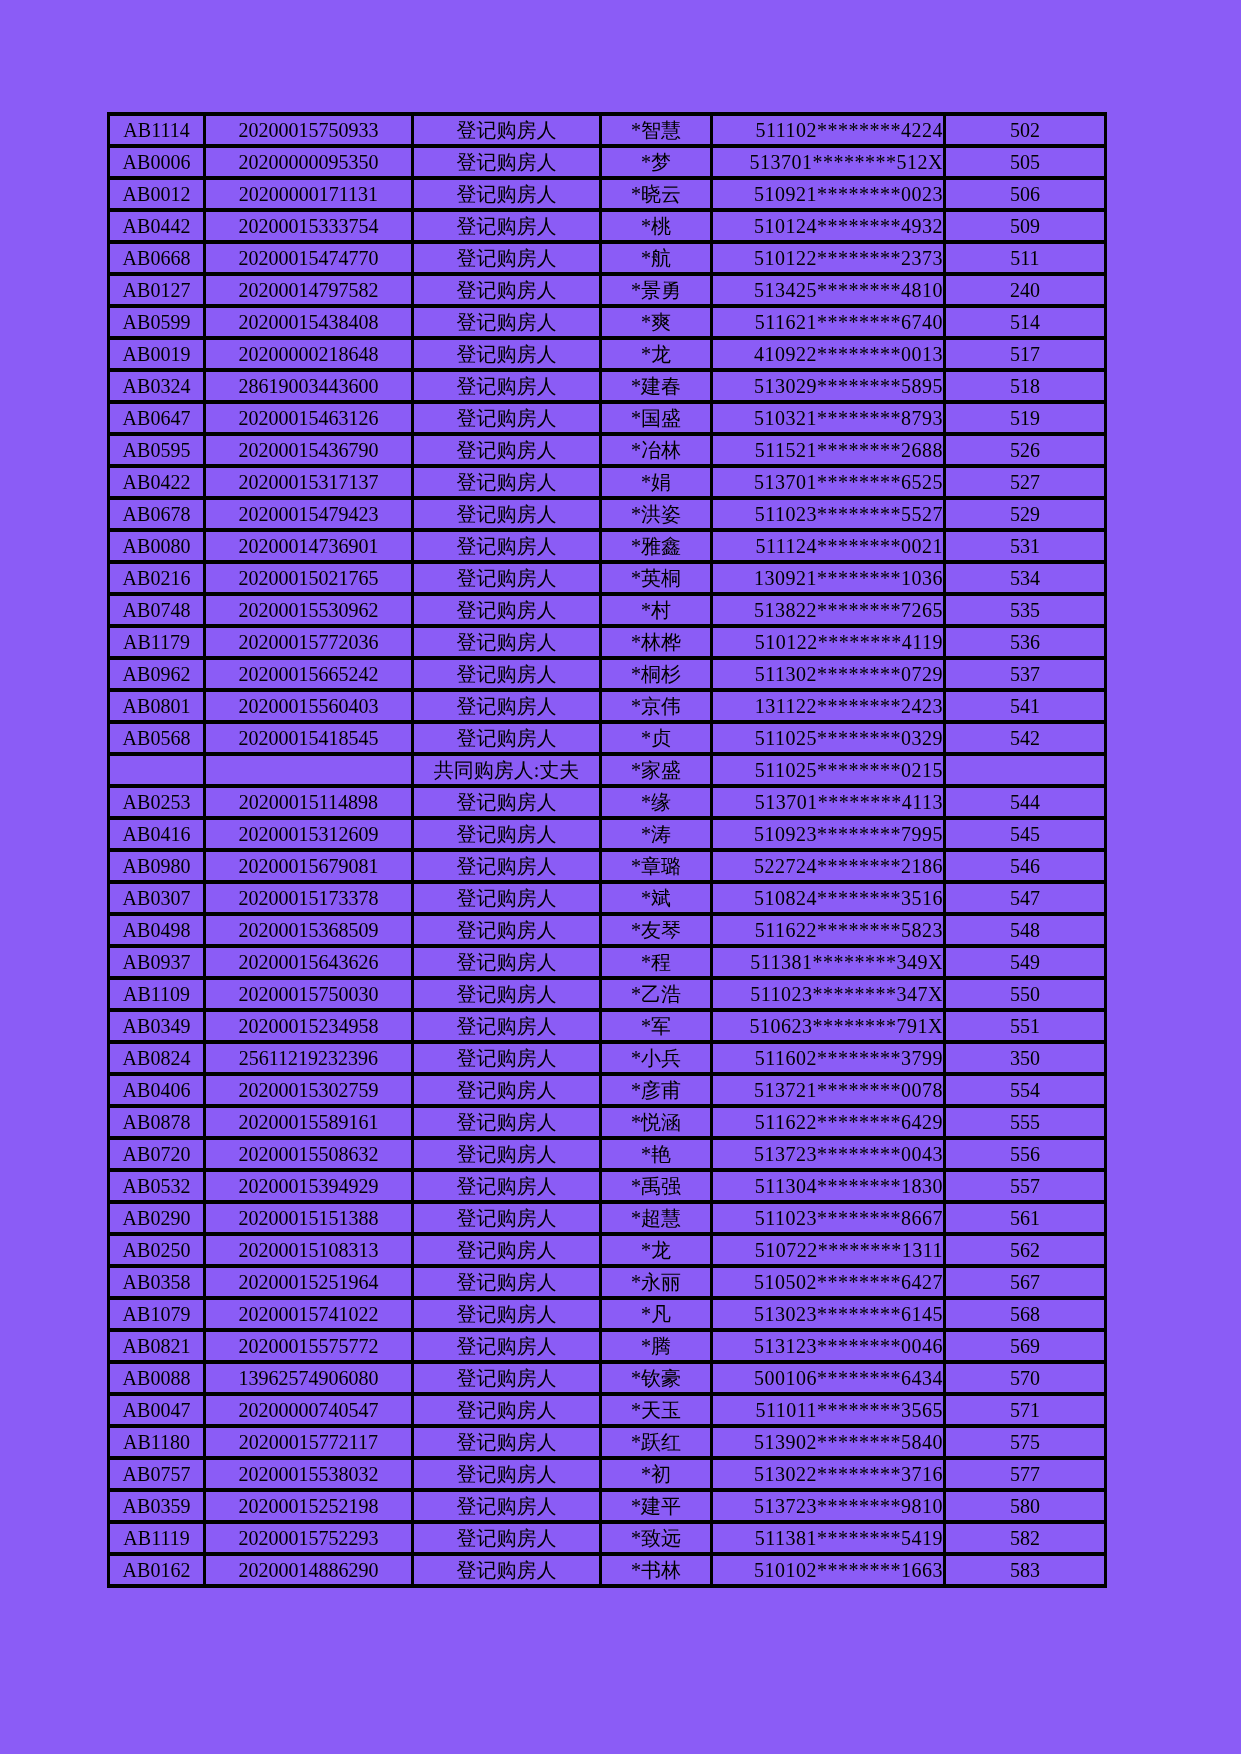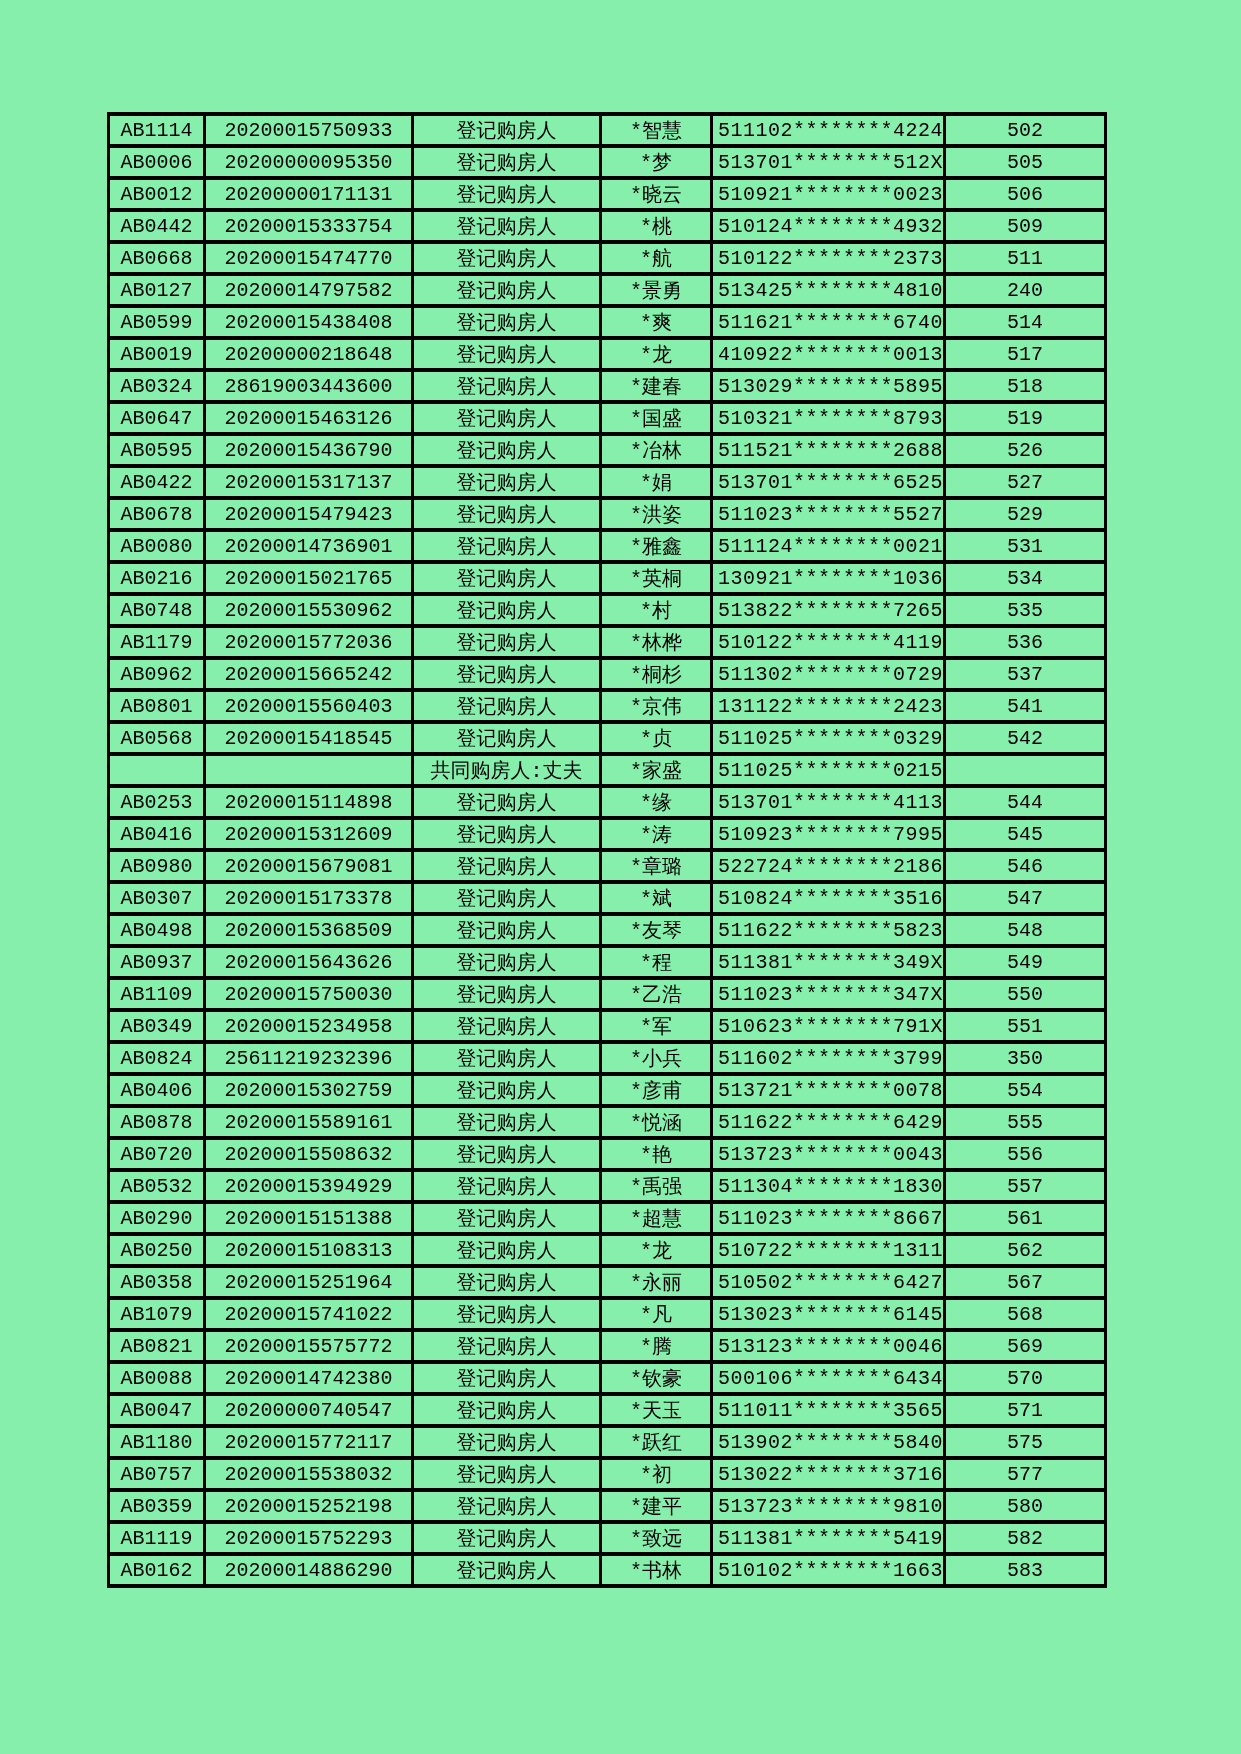--- a/index.html
+++ b/index.html
@@ -4,23 +4,23 @@
 <style>
   html, body {
     margin: 0;
     padding: 0;
     background: #ffffff;
   }
   .sheet {
     position: relative;
     width: 1241px;
     height: 1754px;
-    background: #86efac;
+    background: #8b5cf6;
     overflow: hidden;
-    font-family: Liberation Mono, monospace;
+    font-family: Liberation Serif, serif;
     color: #000000;
   }
   table.buyers {
     position: absolute;
     left: 107px;
     top: 112px;
     border-collapse: collapse;
     table-layout: fixed;
     font-size: 20px;
   }
@@ -37,21 +37,21 @@
   }
   
   col.w-code   { width: 96px;  }
   col.w-regno  { width: 208px; }
   col.w-type   { width: 188px; }
   col.w-name   { width: 111px; }
   col.w-id     { width: 233px; }
   col.w-seq    { width: 161px; }
   
   table.buyers td.c4 {
-    text-align: center;
+    text-align: right;
     padding-left: 5px;
     letter-spacing: 0.5px;
   }
 </style>
 </head>
 <body>
 
 <div class="sheet">
   <table class="buyers">
     <colgroup>
@@ -370,21 +370,21 @@
         <tr>
           <td class="c0">AB0821</td>
           <td class="c1">20200015575772</td>
           <td class="c2">登记购房人</td>
           <td class="c3">*腾</td>
           <td class="c4">513123********0046</td>
           <td class="c5">569</td>
         </tr>
         <tr>
           <td class="c0">AB0088</td>
-          <td class="c1">20200014742380</td>
+          <td class="c1">13962574906080</td>
           <td class="c2">登记购房人</td>
           <td class="c3">*钦豪</td>
           <td class="c4">500106********6434</td>
           <td class="c5">570</td>
         </tr>
         <tr>
           <td class="c0">AB0047</td>
           <td class="c1">20200000740547</td>
           <td class="c2">登记购房人</td>
           <td class="c3">*天玉</td>

